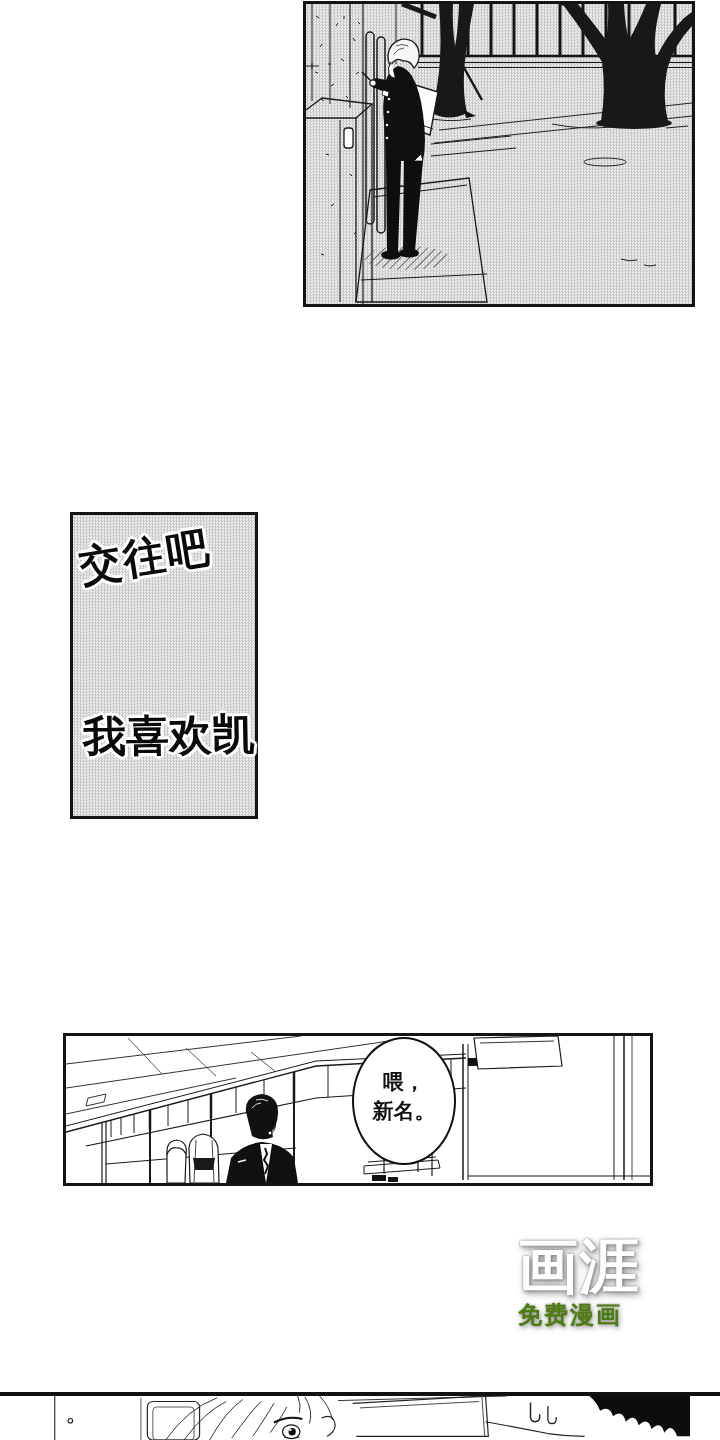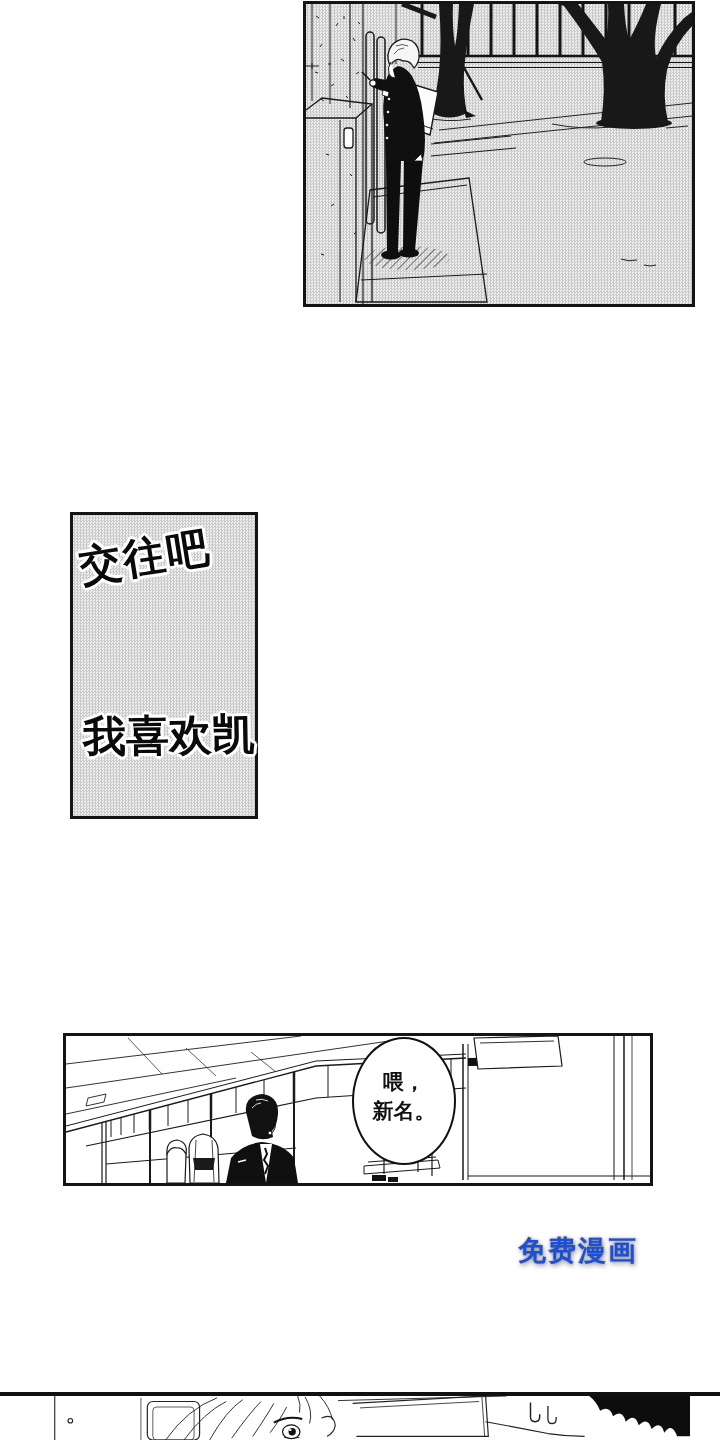--- a/index.html
+++ b/index.html
@@ -36,21 +36,21 @@
     padding-bottom:8px;box-sizing:border-box;z-index:5;
   }
   .bubble .bline{font-size:21px;line-height:29px;font-weight:700;color:#111;text-align:center;}
   
   .watermark{position:absolute;left:518px;top:1234px;width:150px;z-index:8;}
   .wm-logo{
     font-size:60px;line-height:64px;font-weight:800;letter-spacing:1px;color:#ffffff;
     text-shadow:2px 3px 7px rgba(125,125,125,.9),0 0 2px rgba(150,150,150,.95),1px 1px 3px rgba(140,140,140,.9);
   }
   .wm-tag{
-    font-size:28px;line-height:30px;font-weight:700;letter-spacing:2px;color:#1d4ed8;margin-top:2px;
+    font-size:24px;line-height:30px;font-weight:700;letter-spacing:2px;color:#4d7c0f;margin-top:2px;
     text-shadow:1px 2px 5px rgba(125,125,125,.9),0 0 2px rgba(150,150,150,.95);
   }
 </style>
 </head>
 <body>
 
 <div id="page">
 
   <section class="panel halftone" id="panel-outdoor">
     <svg viewBox="0 0 386 300">
@@ -248,20 +248,21 @@
       </g>
     </svg>
 
     <div class="bubble">
       <div class="bline">喂，</div>
       <div class="bline">新名。</div>
     </div>
   </section>
 
   <div class="watermark">
+    <div class="wm-logo">画涯</div>
     <div class="wm-tag">免费漫画</div>
   </div>
 
   <section class="panel" id="panel-closeup">
     <svg viewBox="0 0 720 48">
       <g stroke="#222" fill="none">
         <line x1="27" y1="0" x2="27" y2="48" stroke-width="1.2"></line>
         <line x1="121" y1="2" x2="121" y2="48" stroke-width="0.8"></line>
         <rect x="128" y="6" width="57" height="42" rx="6" stroke-width="1.3"></rect>
         <rect x="134" y="12" width="45" height="36" rx="4" stroke-width="0.8"></rect>

